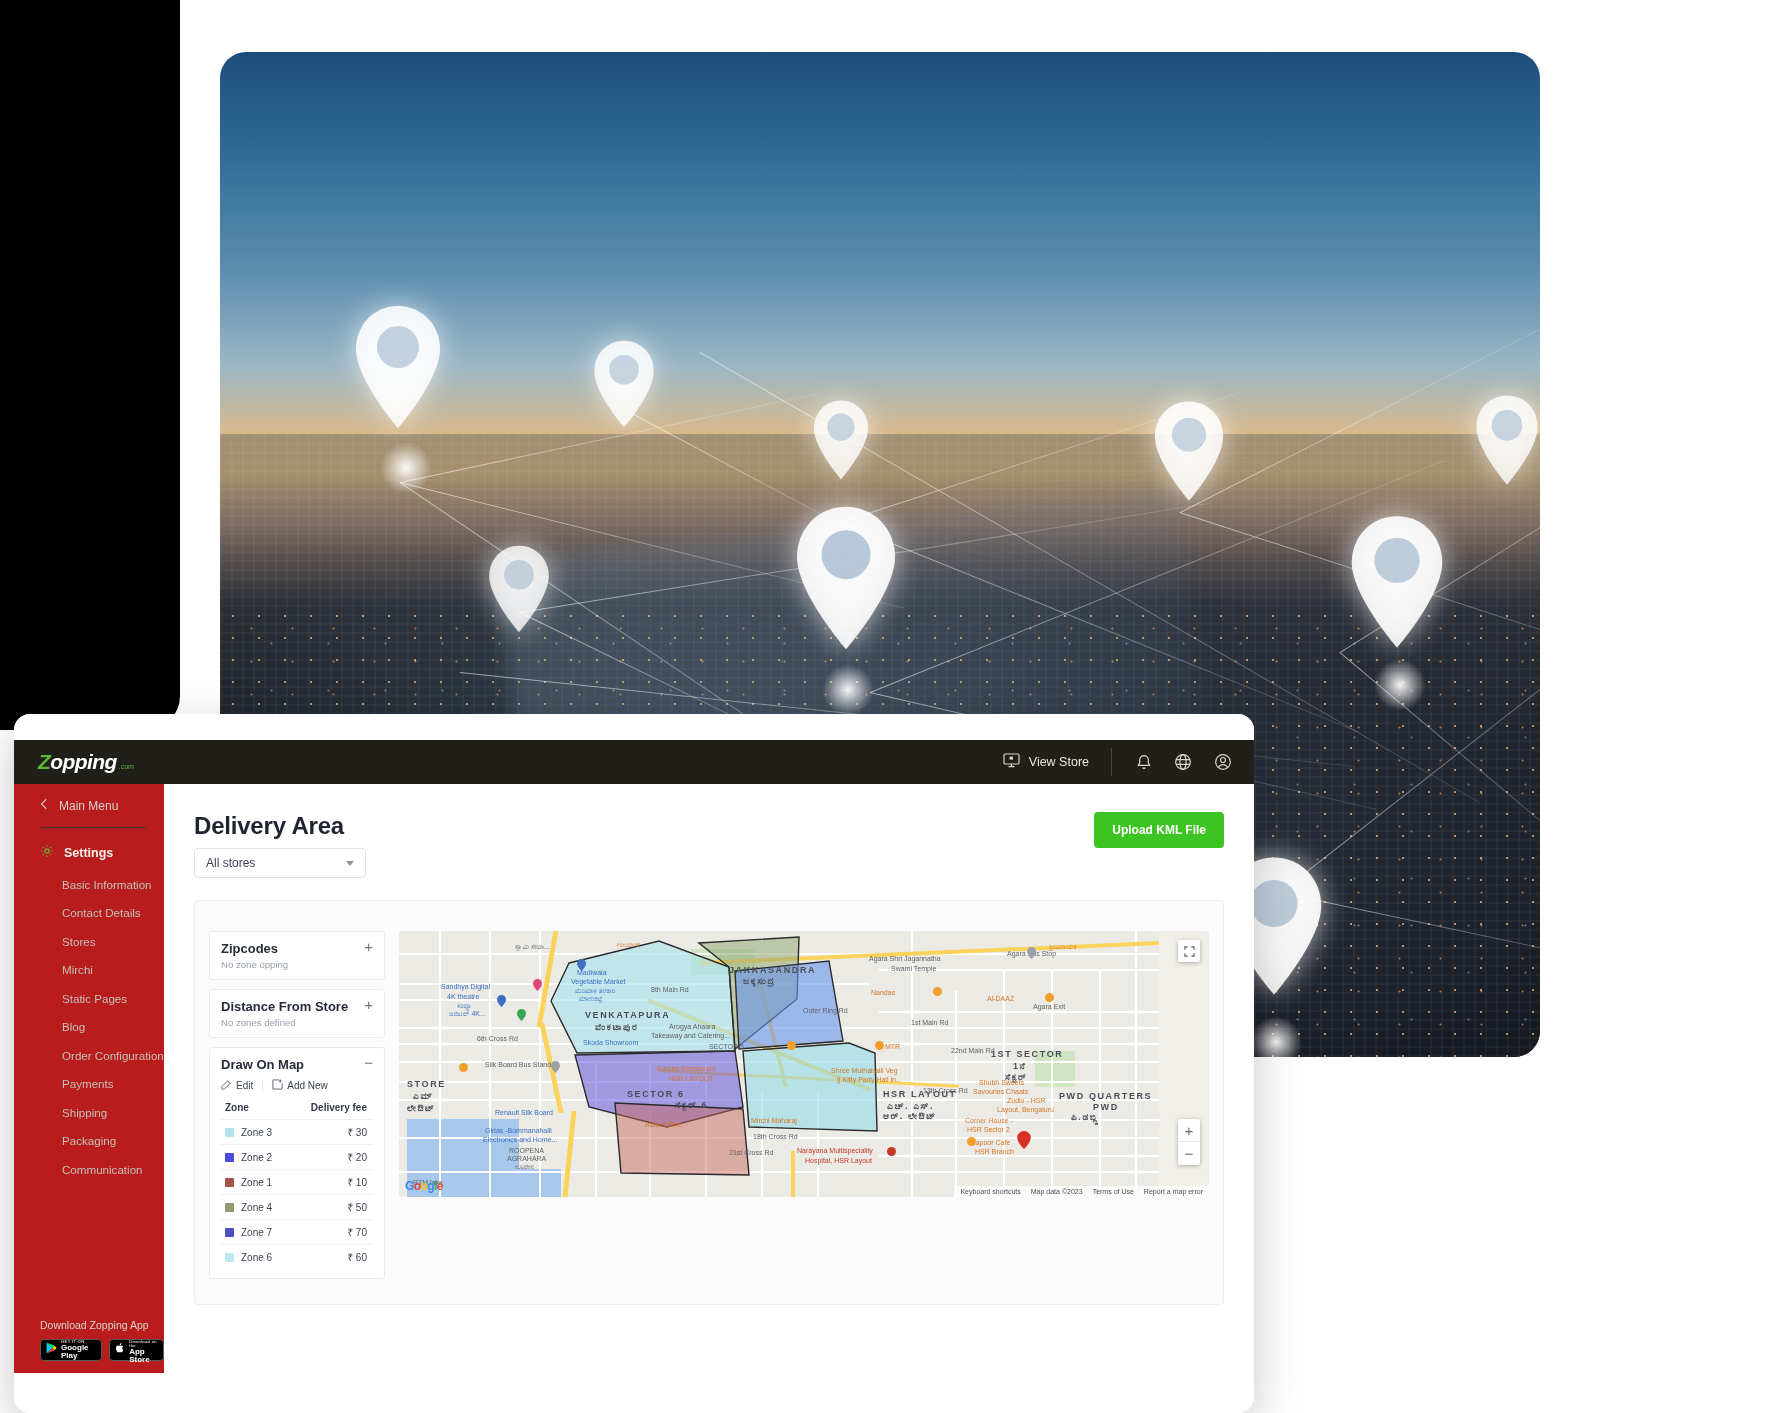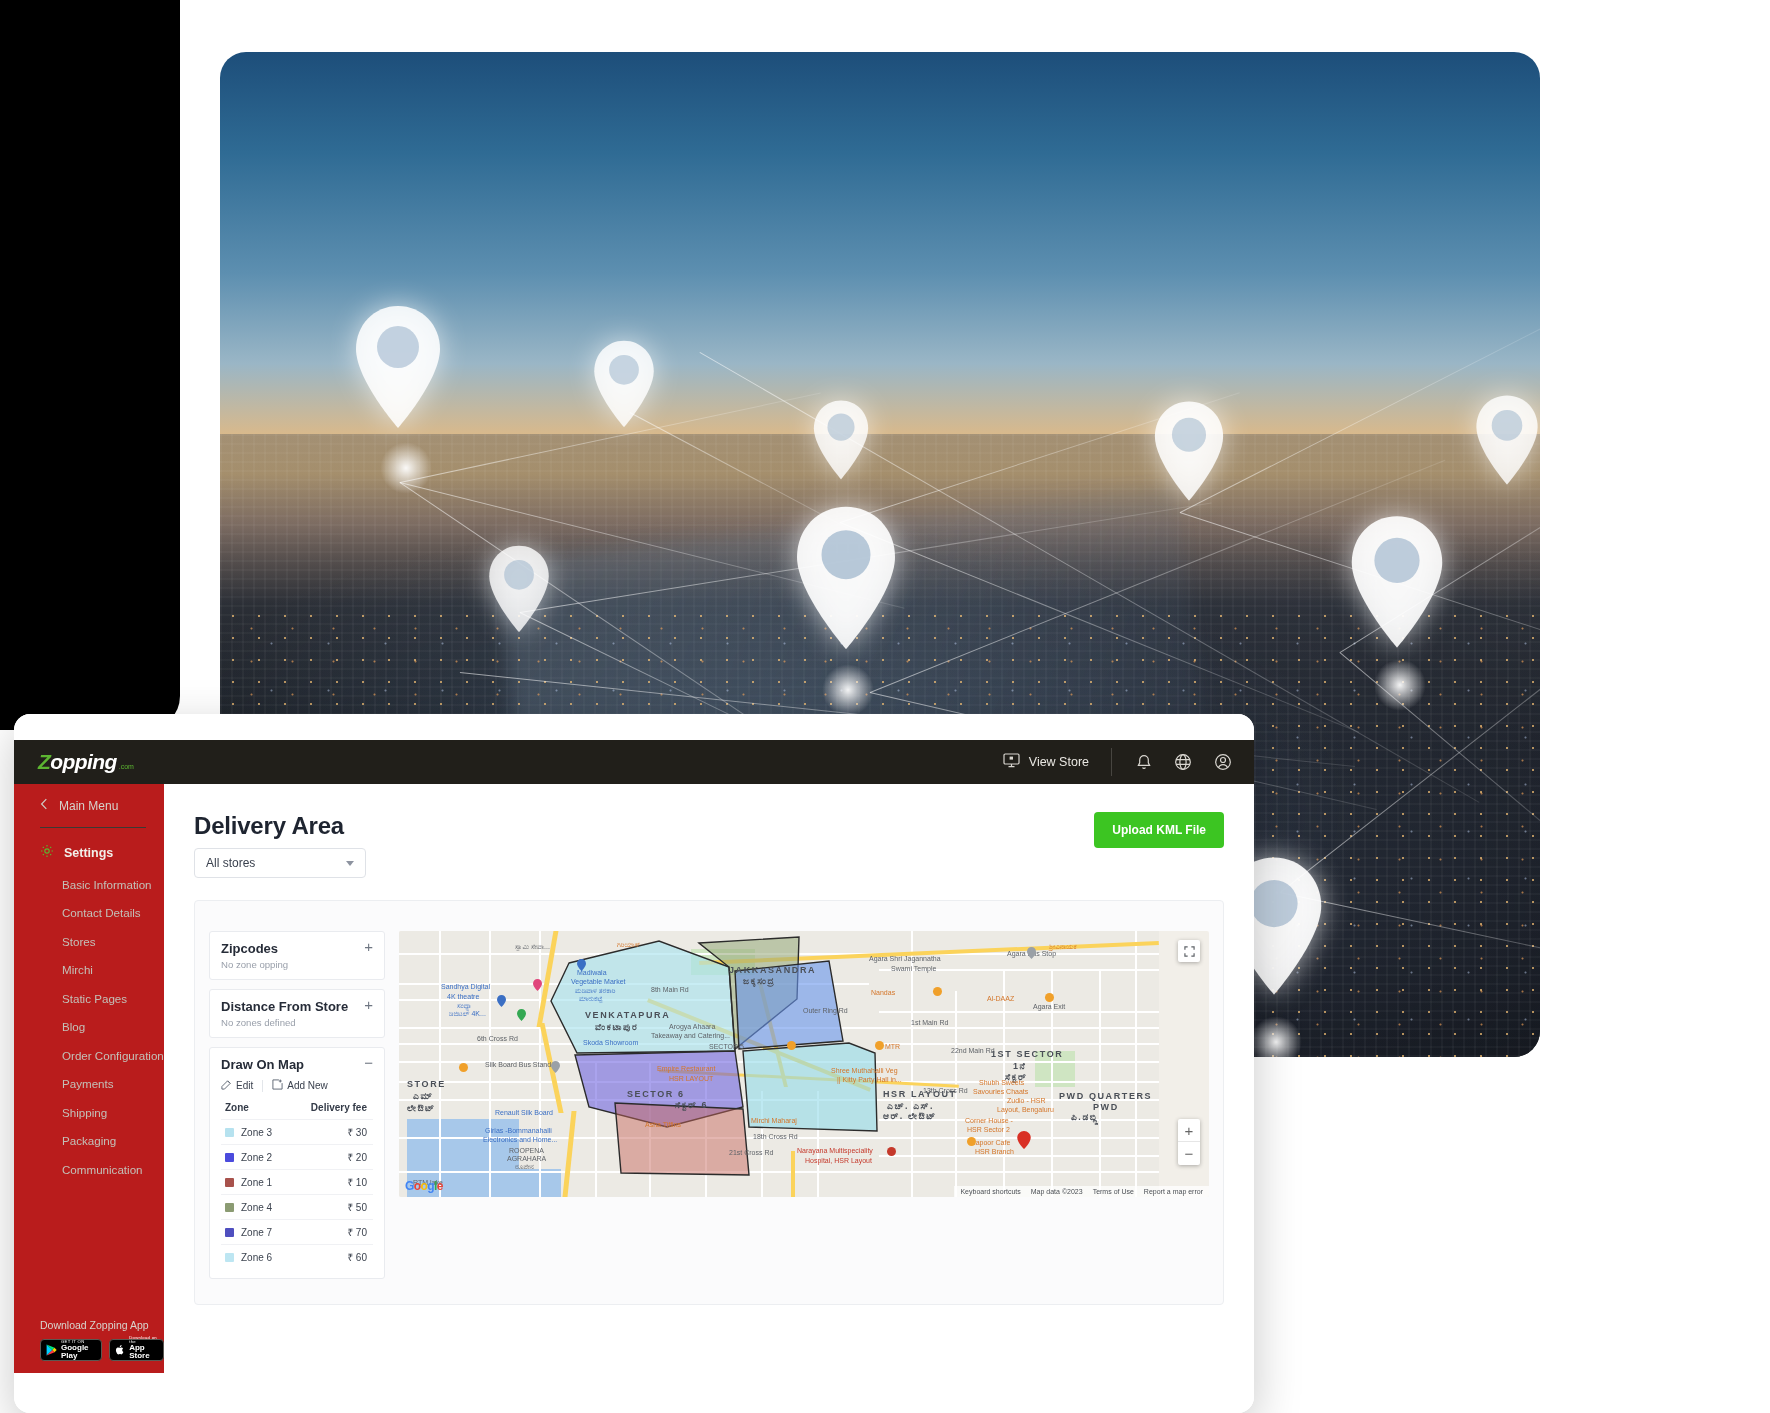--- a/index.html
+++ b/index.html
@@ -108,21 +108,21 @@
     font-size: 12.5px; color: #f1efe9; font-weight: 600;
   }
   .sb-item {
     padding: 7px 0 7px 48px; font-size: 11.6px; color: #c3c0b8; line-height: 1.25;
   }
   .sb-bottom { position: absolute; left: 0; bottom: 12px; width: 150px; padding-left: 26px; }
   .sb-bottom .dl-label { font-size: 10.5px; color: #d8d5ce; margin-bottom: 8px; }
   .badges { display: flex; gap: 7px; }
   .badge {
     background: #000; border: 1px solid #5a5852; border-radius: 4px;
-    height: 22px; padding: 0 5px; display: flex; align-items: flex-end; gap: 4px;
+    height: 22px; padding: 0 5px; display: flex; align-items: flex-start; gap: 4px;
   }
   .badge .b-txt { line-height: 1; }
   .badge .b-top { font-size: 4.2px; color: #fff; letter-spacing: 0.3px; display: block; }
   .badge .b-main { font-size: 8px; color: #fff; font-weight: 700; display: block; }
 
   
   .content {
     position: absolute; left: 150px; top: 70px; right: 0; bottom: 40px;
     background: #ffffff; overflow: hidden;
   }

